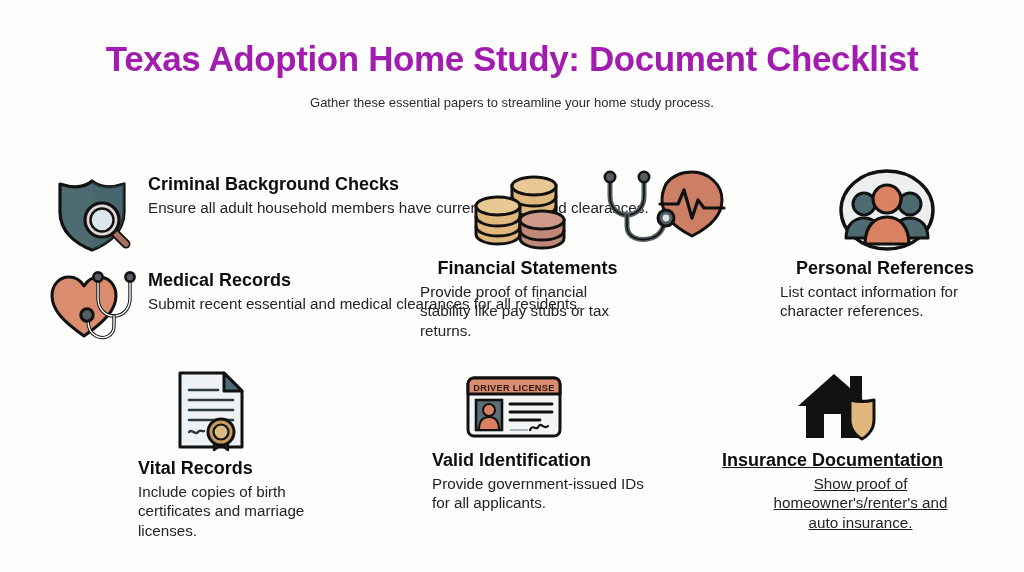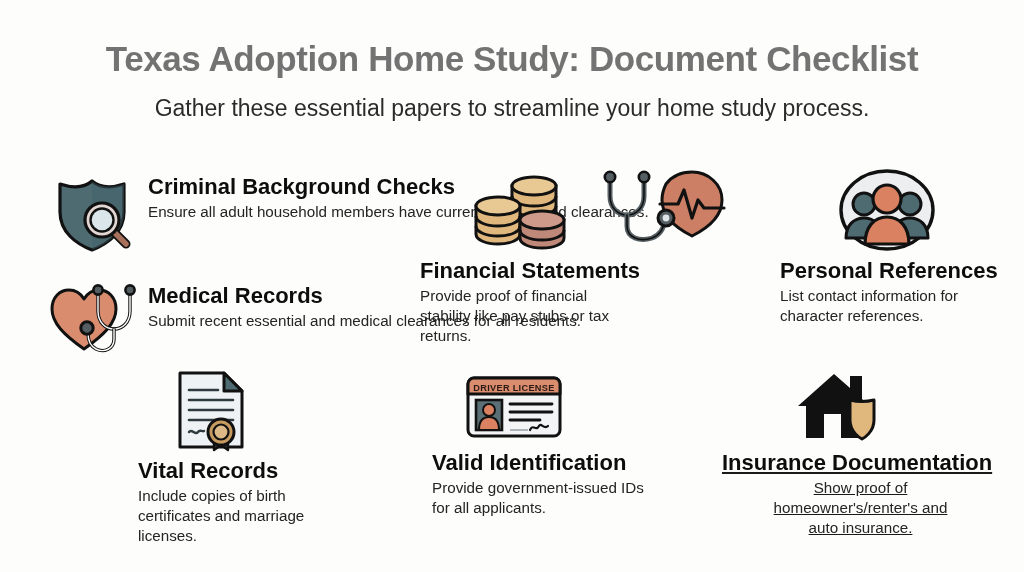--- a/index.html
+++ b/index.html
@@ -16,36 +16,36 @@
     position: relative;
   }
   .page { position: relative; width: 1024px; height: 572px; }
 
   
   .header { text-align: center; padding-top: 40px; }
   .title {
     font-size: 35px;
     font-weight: 700;
     letter-spacing: -0.4px;
-    color: #737373;
+    color: #a21caf;
     line-height: 1.1;
   }
   .subtitle {
-    font-size: 23px;
+    font-size: 13px;
     font-weight: 400;
     color: #2b2b2b;
     margin-top: 16px;
     line-height: 1.2;
   }
 
   
   .item { position: absolute; }
   .item-title {
     font-weight: 700;
-    font-size: 22px;
+    font-size: 18px;
     color: #0d0d0d;
     line-height: 1.15;
     white-space: nowrap;
   }
   .item-desc {
     font-size: 15.2px;
     font-weight: 400;
     color: #242424;
     line-height: 1.30;
     margin-top: 3px;
@@ -57,21 +57,21 @@
   .item.horiz .text-wrap { padding-top: 4px; }
 
   
   .item.vert .icon-wrap { display: block; }
   .item.vert .text-wrap { margin-top: 6px; }
 
   .icon-wrap svg { display: block; }
 
   
   #item-criminal     { left: 46px;  top: 170px; }
-  #item-medical      { left: 46px;  top: 279px; }
+  #item-medical      { left: 46px;  top: 266px; }
   #item-financial    { left: 420px; top: 168px; }
   #item-references   { left: 780px; top: 168px; }
   #item-vital        { left: 138px; top: 368px; }
   #item-identification { left: 432px; top: 372px; }
   #item-insurance    { left: 722px; top: 372px; text-decoration: underline; }
 
   #deco-health { position: absolute; left: 600px; top: 168px; }
 
   
   #item-financial .icon-wrap { margin-left: 48px; }

